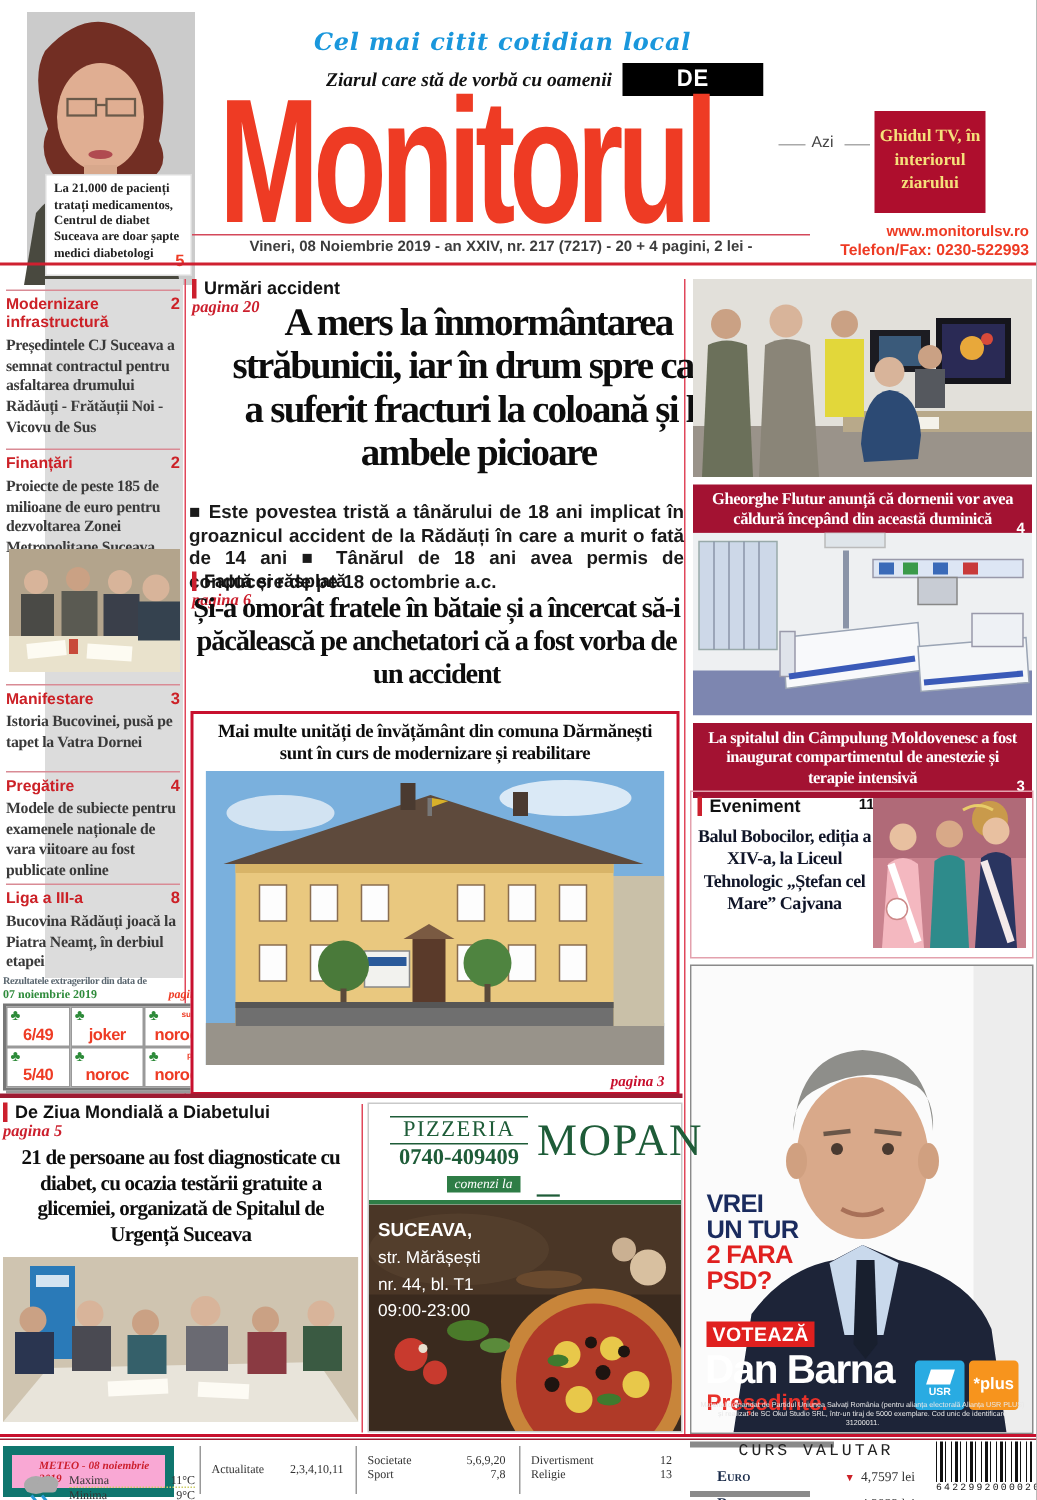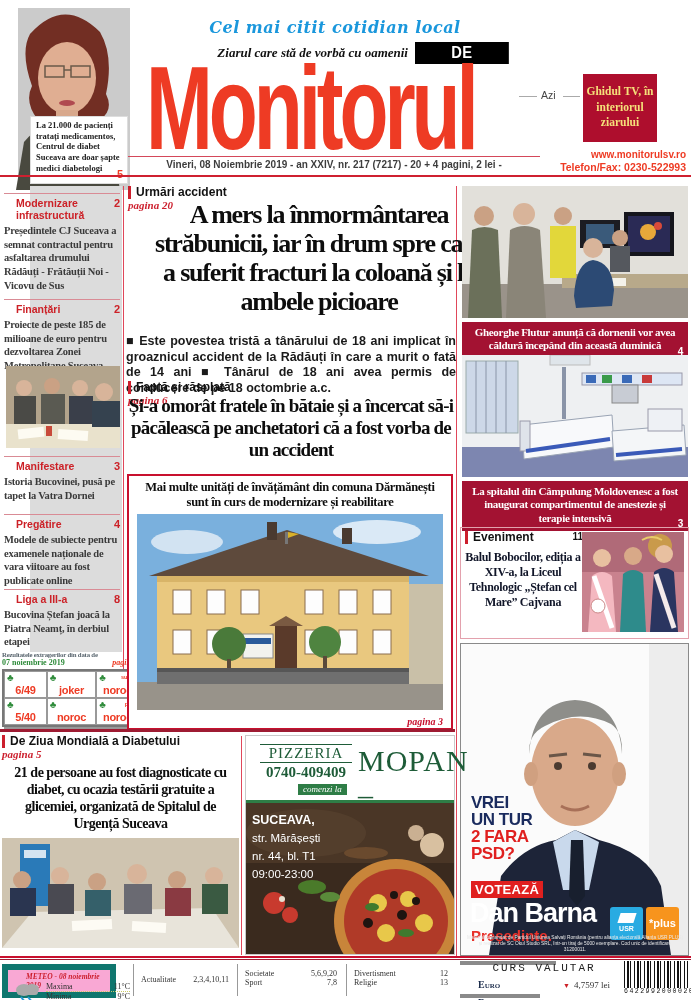--- a/index.html
+++ b/index.html
@@ -29,21 +29,21 @@
   
   .teaser{left:0;top:0;width:130px;height:190px;}
   .teaser-box{left:31px;top:117px;width:96px;background:#fff;padding:3px 4px 10px 5px;box-sizing:border-box;
     font-family:"Liberation Serif",serif;font-weight:bold;font-size:8.5px;line-height:1.25;color:#222;
     box-shadow:0 0 0 1px #ddd;}
   .teaser-page{right:7px;top:168px;color:#ee3b24;font-weight:bold;font-size:11px;}
   
   .gray-strip{left:30px;top:186px;width:92px;height:466px;background:#dcdcdc;}
   .vline{background:#e0475a;width:1px;}
   .sb-item{left:4px;width:116px;border-top:1px solid #d98b95;padding-top:3px;}
-  .sb-head{display:flex;justify-content:space-between;align-items:baseline;margin-left:12px;}
+  .sb-head{display:flex;justify-content:space-between;align-items:baseline;}
   .sb-cat{color:#cc2127;font-weight:bold;font-size:10.5px;line-height:1.15;}
   .sb-page{color:#cc2127;font-weight:bold;font-size:11px;}
   .sb-text{margin-top:3px;font-family:"Liberation Serif",serif;font-weight:bold;font-size:10.5px;
     letter-spacing:-.2px;line-height:1.3;color:#3a3a3a;}
   .lottery{left:2px;top:651px;width:139px;}
   .lot-h1{font-size:6.8px;font-weight:bold;color:#5b6770;letter-spacing:-.2px;font-family:"Liberation Serif",serif;}
   .lot-h2{display:flex;justify-content:space-between;font-family:"Liberation Serif",serif;}
   .lot-date{color:#2e8b3a;font-weight:bold;font-size:8px;}
   .lot-page{color:#ee3b24;font-weight:bold;font-size:8px;font-style:italic;}
   .lot-grid{margin-top:2px;border:2px solid #777;background:#fff;display:grid;
@@ -226,21 +226,21 @@
         <span class="sb-cat">Pregătire</span>
         <span class="sb-page">4</span>
       </div>
     <div class="sb-text">Modele de subiecte pentru examenele naționale de vara viitoare au fost publicate online</div>
   </div>
   <div class="abs sb-item" style="top:589px;">
     <div class="sb-head">
         <span class="sb-cat">Liga a III-a</span>
         <span class="sb-page">8</span>
       </div>
-    <div class="sb-text">Bucovina Ștefan joacă la Piatra Neamț, în derbiul etapei</div>
+    <div class="sb-text">Bucovina Rădăuți joacă la Piatra Neamț, în derbiul etapei</div>
   </div>
 
   <div class="abs lottery">
     <div class="lot-h1">Rezultatele extragerilor din data de</div>
     <div class="lot-h2">
       <span class="lot-date">07 noiembrie 2019</span>
       <span class="lot-page">pagina 7</span>
     </div>
     <div class="lot-grid">
       <div class="lot-cell">

